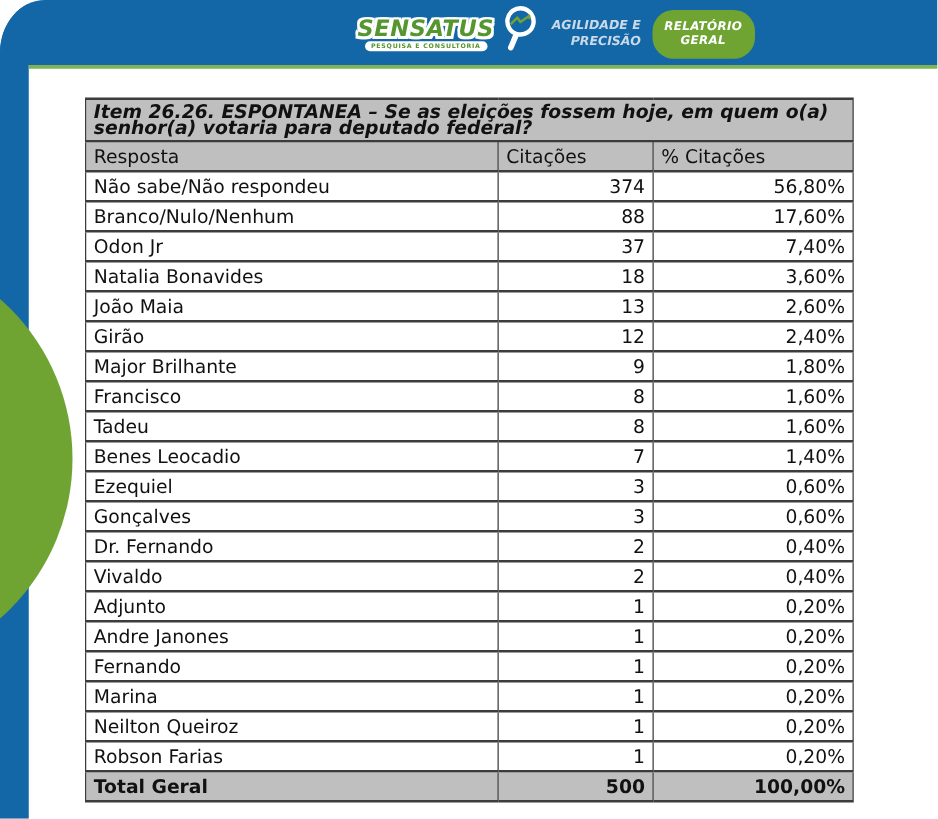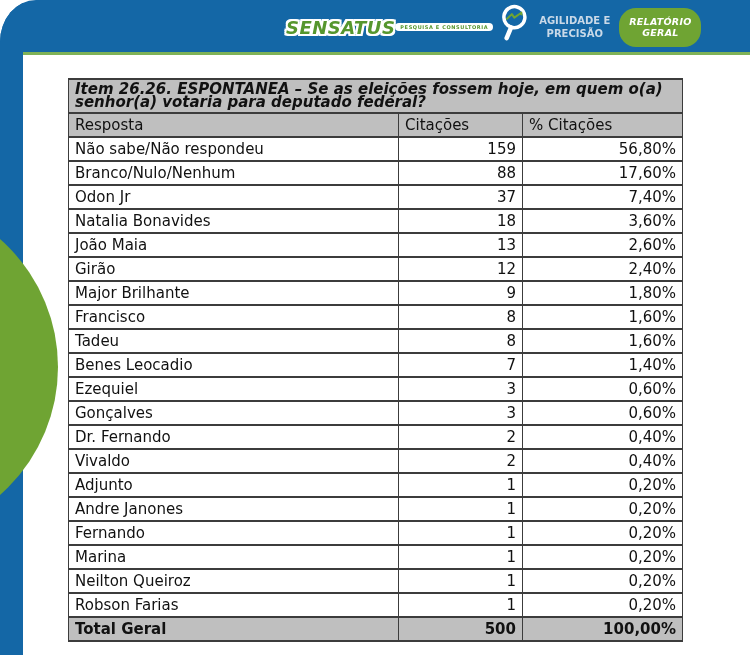--- a/index.html
+++ b/index.html
@@ -27,36 +27,36 @@
   }
   .green-underline{
     position:absolute;left:23px;top:52px;width:727px;height:3px;
     background:var(--green-light);z-index:3;
   }
   
   .header-inner{
     position:absolute;left:286px;top:5px;height:44px;z-index:4;
     display:flex;align-items:center;gap:9px;
   }
-  .brand{position:relative;display:flex;flex-direction:row;align-items:center;}
+  .brand{position:relative;display:flex;flex-direction:column;align-items:center;}
   .brand-name{
     font-size:18px;font-weight:bold;font-style:italic;letter-spacing:.5px;
     color:var(--logo-green);
     text-shadow:-2px -2px 0 #fff,2px -2px 0 #fff,-2px 2px 0 #fff,2px 2px 0 #fff,
                 -2px 0 0 #fff,2px 0 0 #fff,0 -2px 0 #fff,0 2px 0 #fff;
   }
   .brand-tagline{
     margin-top:-1px;background:#fff;border-radius:4px;padding:1px 5px;
     font-size:5px;letter-spacing:.6px;font-weight:bold;color:var(--logo-green);
     white-space:nowrap;
   }
   .magnifier{margin-left:-6px;margin-top:-4px;transform:rotate(10deg);}
   .slogan{
-    font-weight:600;font-size:10px;line-height:13px;
-    color:#c9d9e8;text-align:center;white-space:nowrap;
+    font-style:italic;font-weight:600;font-size:10px;line-height:13px;
+    color:#c9d9e8;text-align:right;white-space:nowrap;
   }
   .badge{
     width:82px;height:39px;border-radius:17px;background:var(--green);
     display:flex;flex-direction:column;align-items:center;justify-content:center;
     color:#fff;font-style:italic;font-size:9.5px;line-height:11.5px;font-weight:600;
     letter-spacing:.3px;
   }
   
   .report-table{
     position:absolute;left:68px;top:78px;width:614px;z-index:5;
@@ -129,21 +129,21 @@
       <td colspan="3">Item 26.26. ESPONTANEA – Se as eleições fossem hoje, em quem o(a) senhor(a) votaria para deputado federal?</td>
     </tr>
     <tr class="head-row">
       <td>Resposta</td>
       <td>Citações</td>
       <td>% Citações</td>
     </tr>
 
   <tr>
         <td>Não sabe/Não respondeu</td>
-        <td class="num">159</td>
+        <td class="num">374</td>
         <td class="num">56,80%</td>
       </tr>
       <tr>
         <td>Branco/Nulo/Nenhum</td>
         <td class="num">88</td>
         <td class="num">17,60%</td>
       </tr>
       <tr>
         <td>Odon Jr</td>
         <td class="num">37</td>

